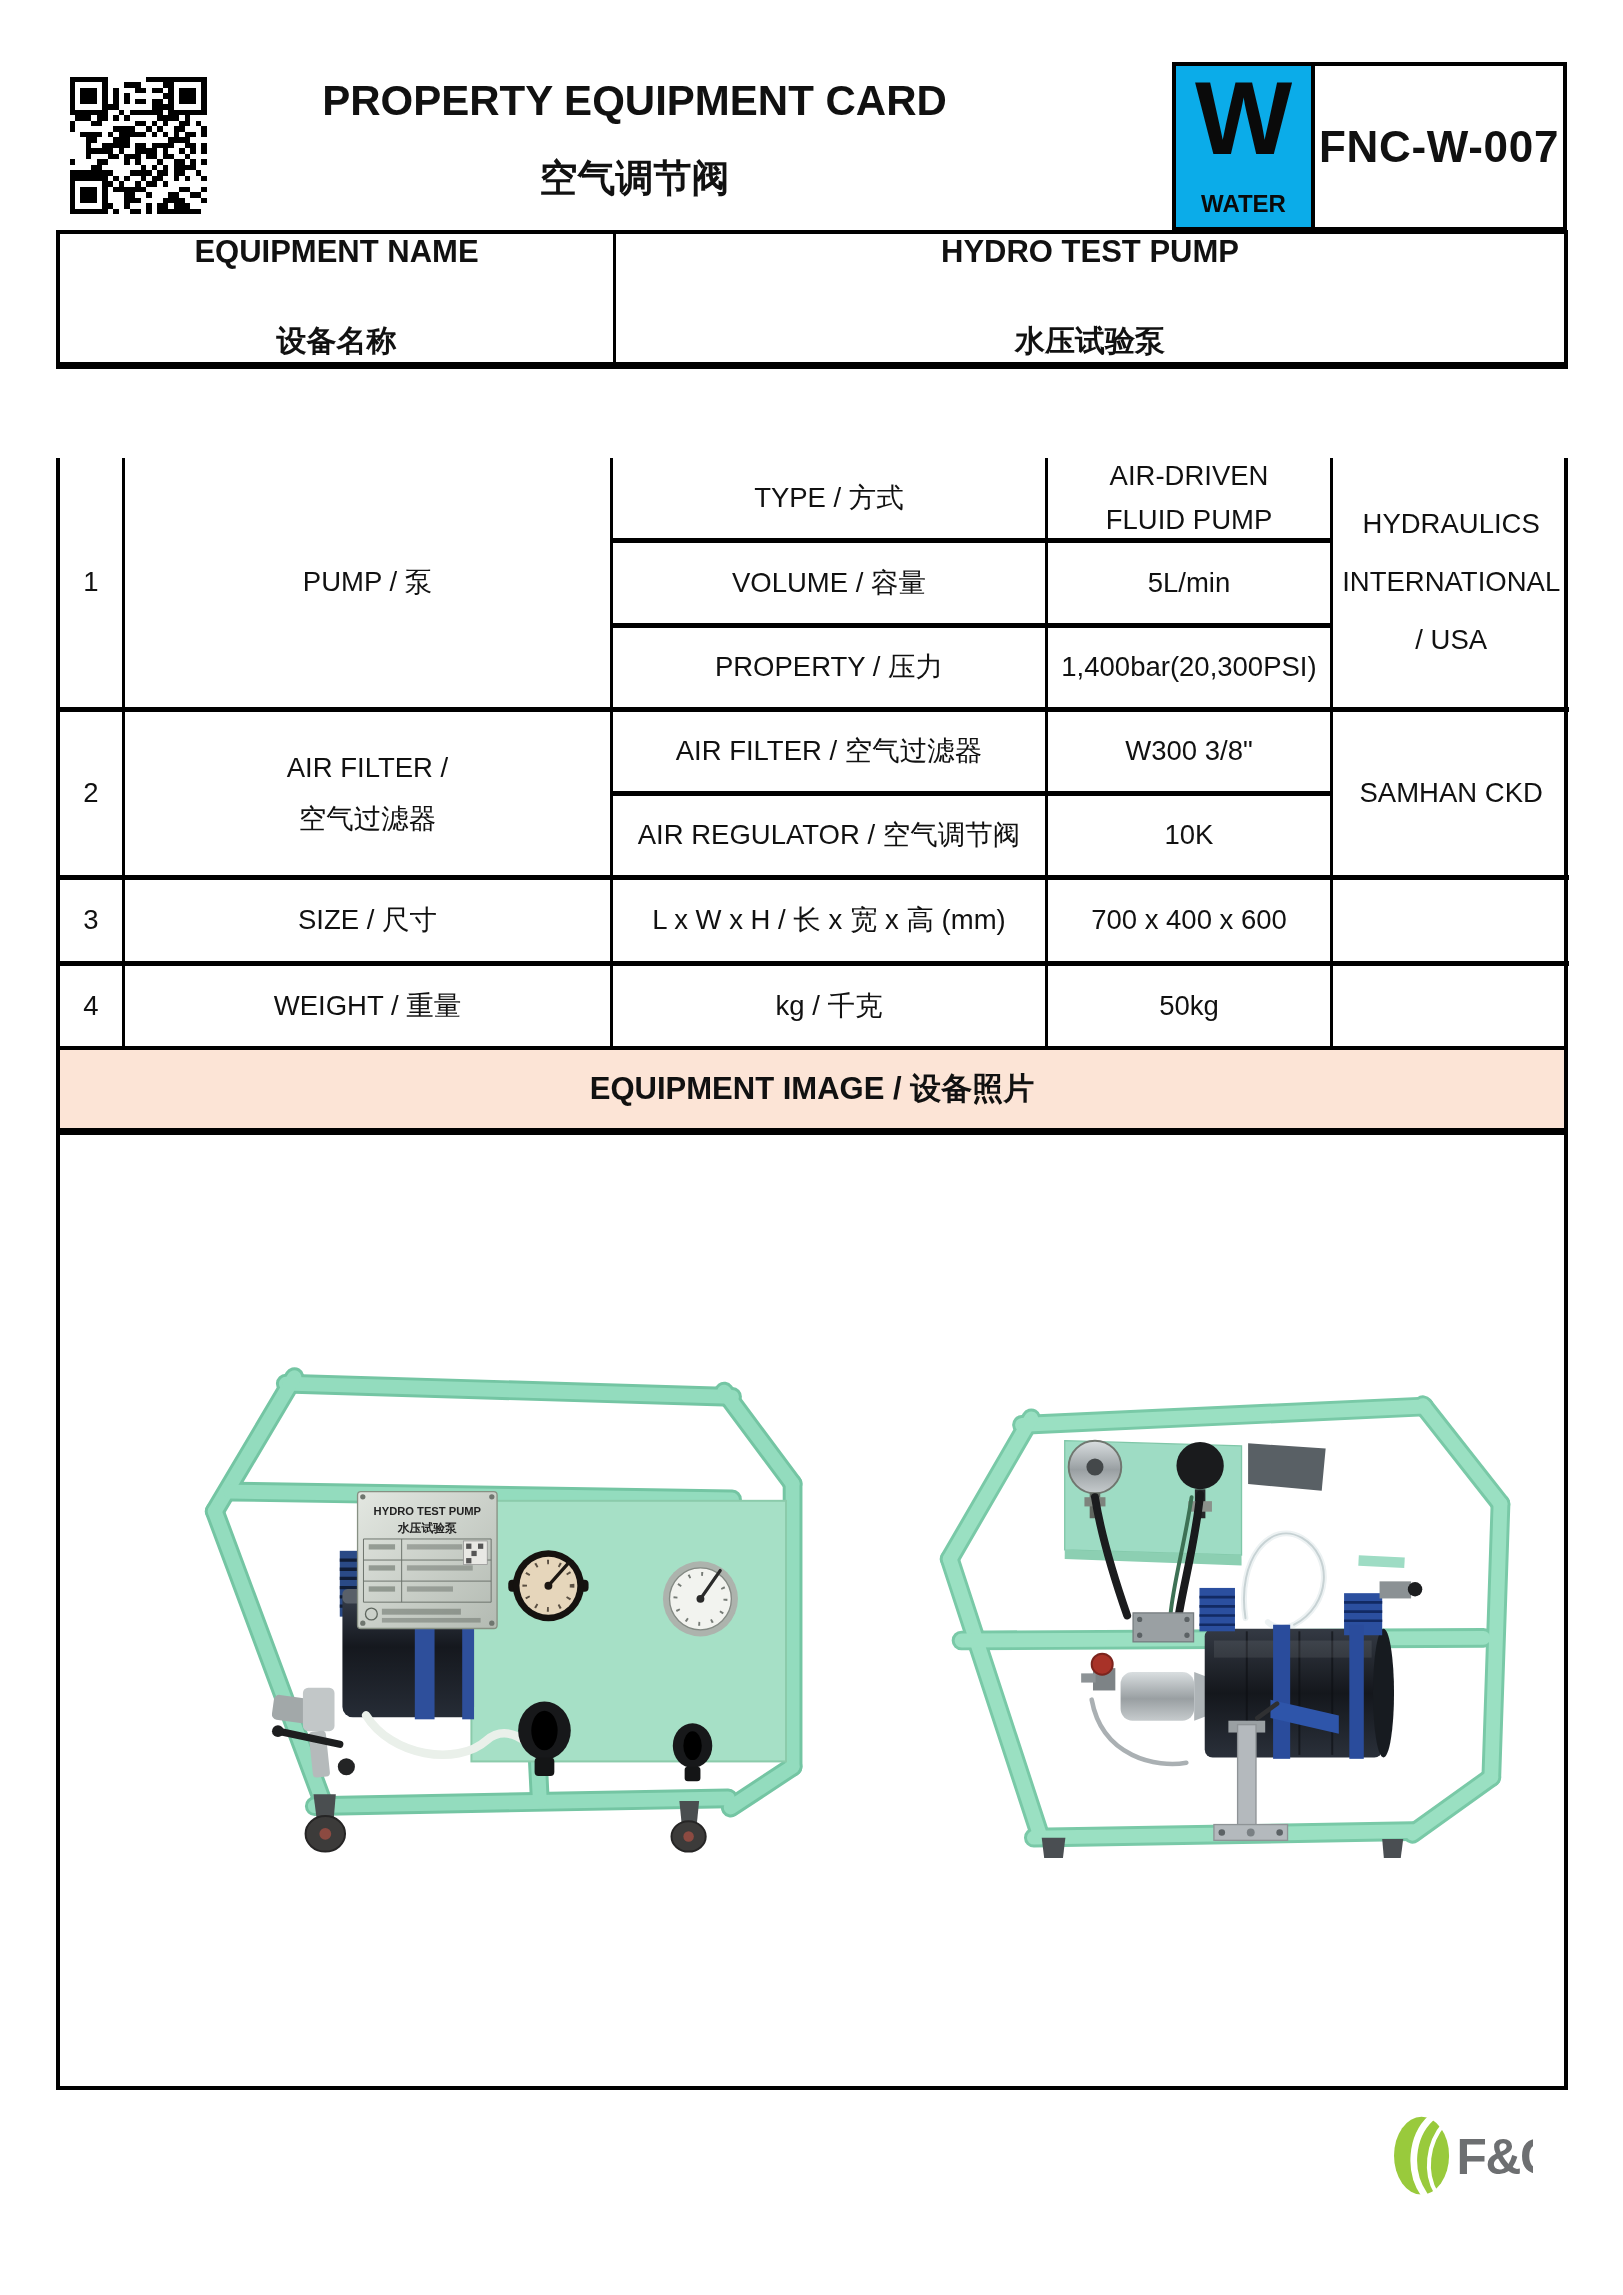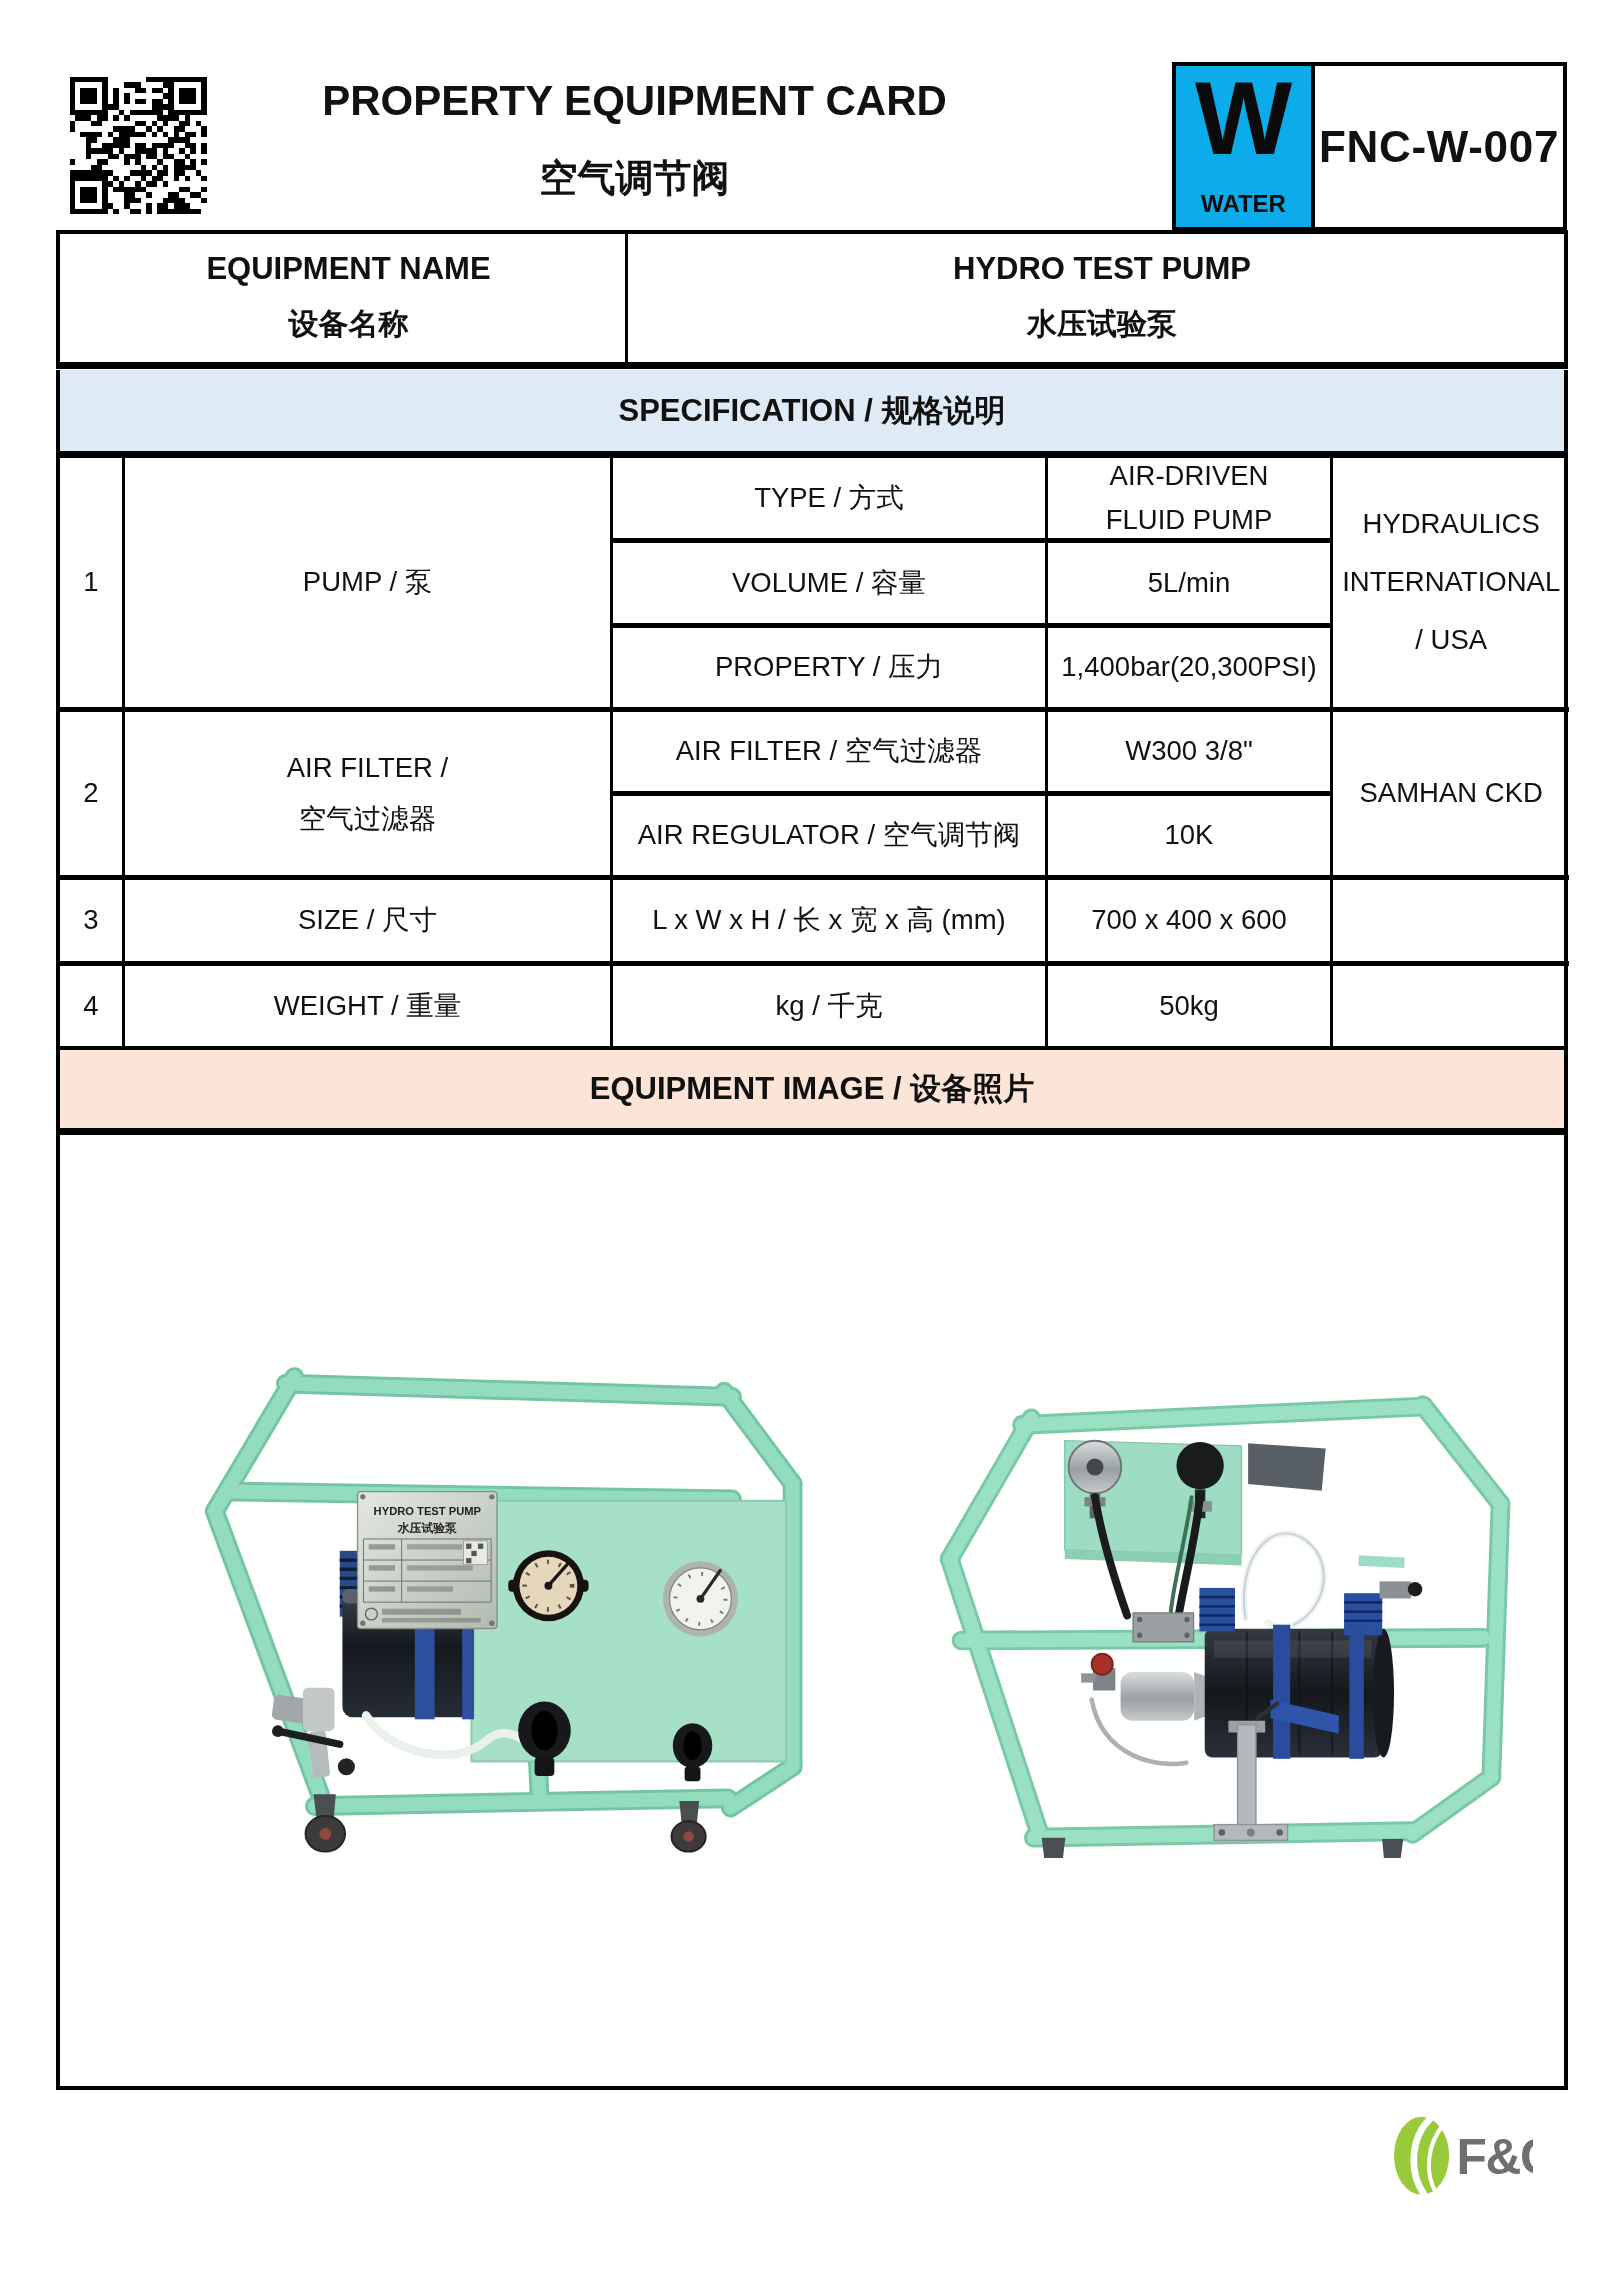--- a/index.html
+++ b/index.html
@@ -17,21 +17,21 @@
               display:flex;flex-direction:column;align-items:center;justify-content:space-between;
               padding:3.9px 0 9.2px;}
   .badge-w{font-size:103px;font-weight:700;line-height:.95;color:#0a0a0a;}
   .badge-water{font-size:24px;font-weight:700;color:#0a0a0a;}
   .badge-code{flex:1;display:flex;align-items:center;justify-content:center;
               font-size:44px;font-weight:700;letter-spacing:0.7px;}
 
   
   .row-name{position:absolute;left:56px;top:230px;width:1512px;height:139px;box-sizing:border-box;
             border:4.6px solid #000;border-bottom:7.2px solid #000;display:flex;}
-  .row-name .cell{display:flex;flex-direction:column;justify-content:center;align-items:center;gap:17px;margin-left:12px;}
+  .row-name .cell{display:flex;flex-direction:column;justify-content:space-between;align-items:center;gap:17px;}
   .cell-nlabel{width:556px;border-right:3.3px solid #000;box-sizing:border-box;}
   .cell-nvalue{flex:1;}
   .nm-en{font-size:31px;font-weight:700;}
   .nm-zh{font-size:30px;font-weight:700;}
 
   
   .band{position:absolute;left:56px;width:1512px;box-sizing:border-box;
         border-left:4.6px solid #000;border-right:4.6px solid #000;border-bottom:7.2px solid #000;
         display:flex;align-items:center;justify-content:center;font-size:31px;font-weight:700;}
   .band-spec{top:370px;height:88px;background:#DEEBF7;}
@@ -410,21 +410,20 @@
     <div class="cell cell-nlabel">
       <div class="nm-en">EQUIPMENT NAME</div>
       <div class="nm-zh">设备名称</div>
     </div>
     <div class="cell cell-nvalue">
       <div class="nm-en">HYDRO TEST PUMP</div>
       <div class="nm-zh">水压试验泵</div>
     </div>
   </div>
 
-  <div class="band band-spec">SPECIFICATION / 规格说明</div>
 
   <div class="spec">
 
     <div style="grid-area:1/1/4/2">1</div>
     <div style="grid-area:1/3/2/4">TYPE / 方式</div>
     <div style="grid-area:1/2/4/3">PUMP / 泵</div>
     <div style="grid-area:1/4/2/5" class="gap16">
       <span>AIR-DRIVEN</span>
       <span>FLUID PUMP</span>
     </div>

